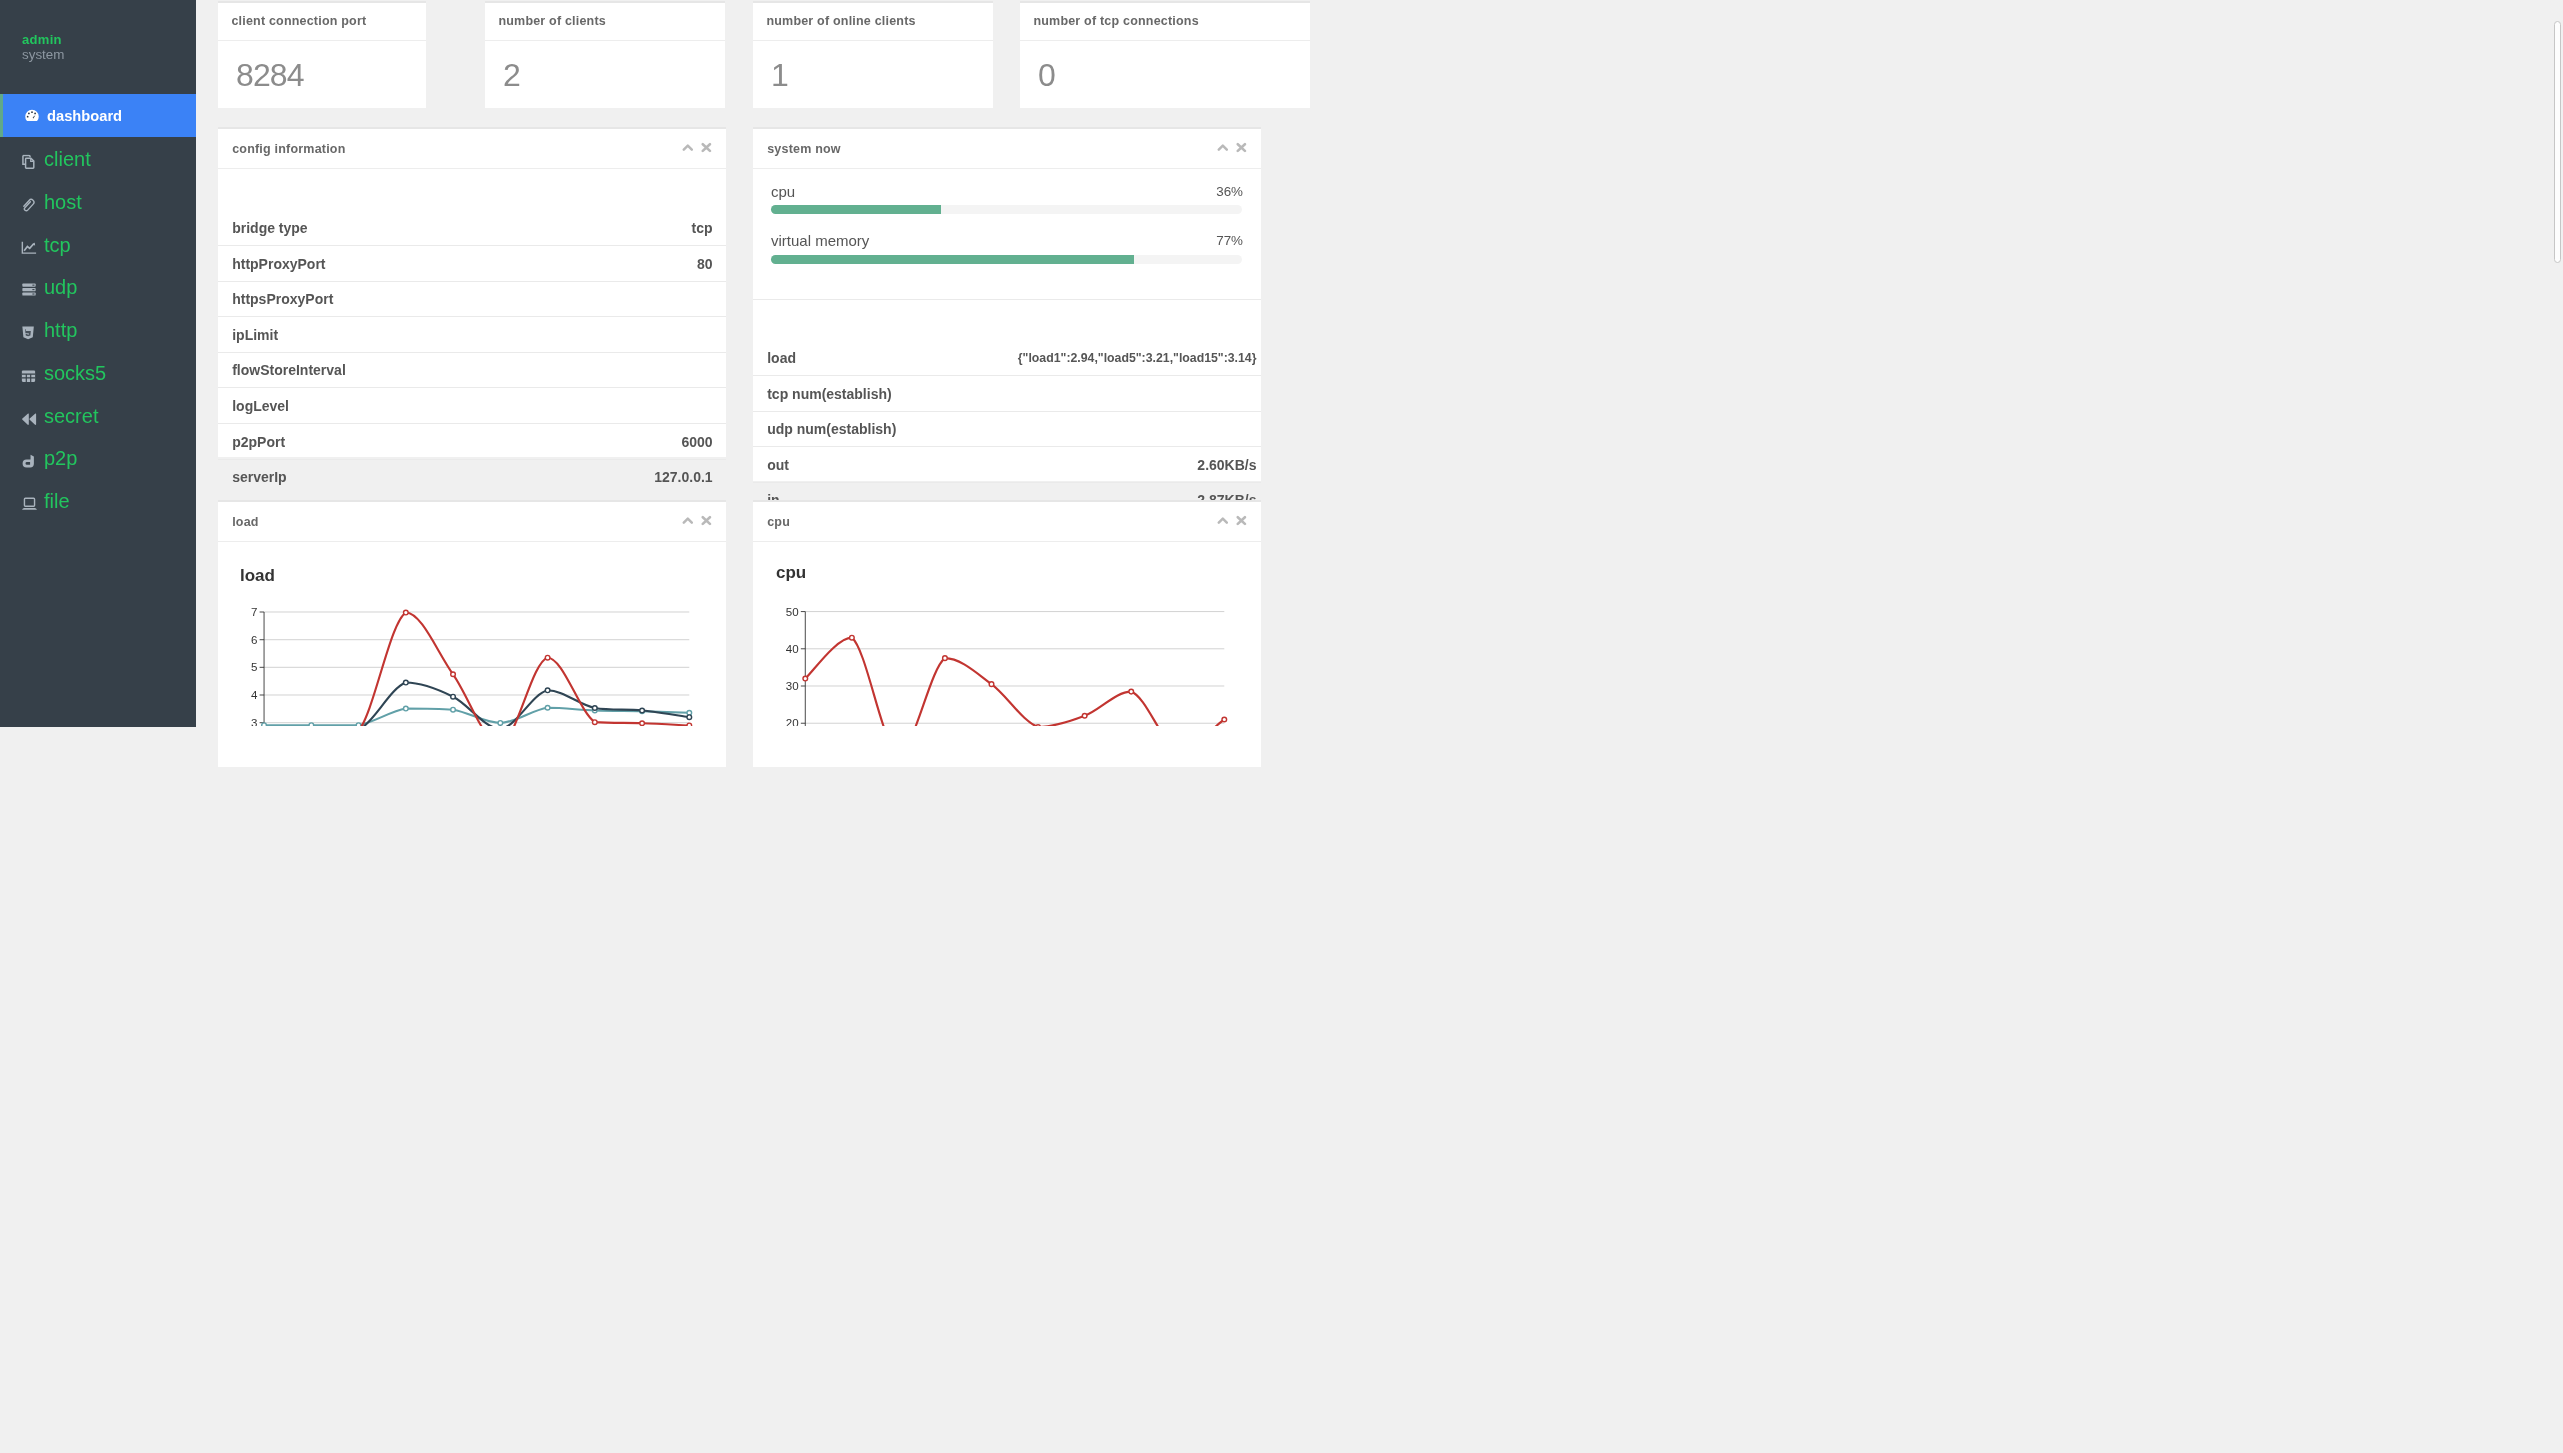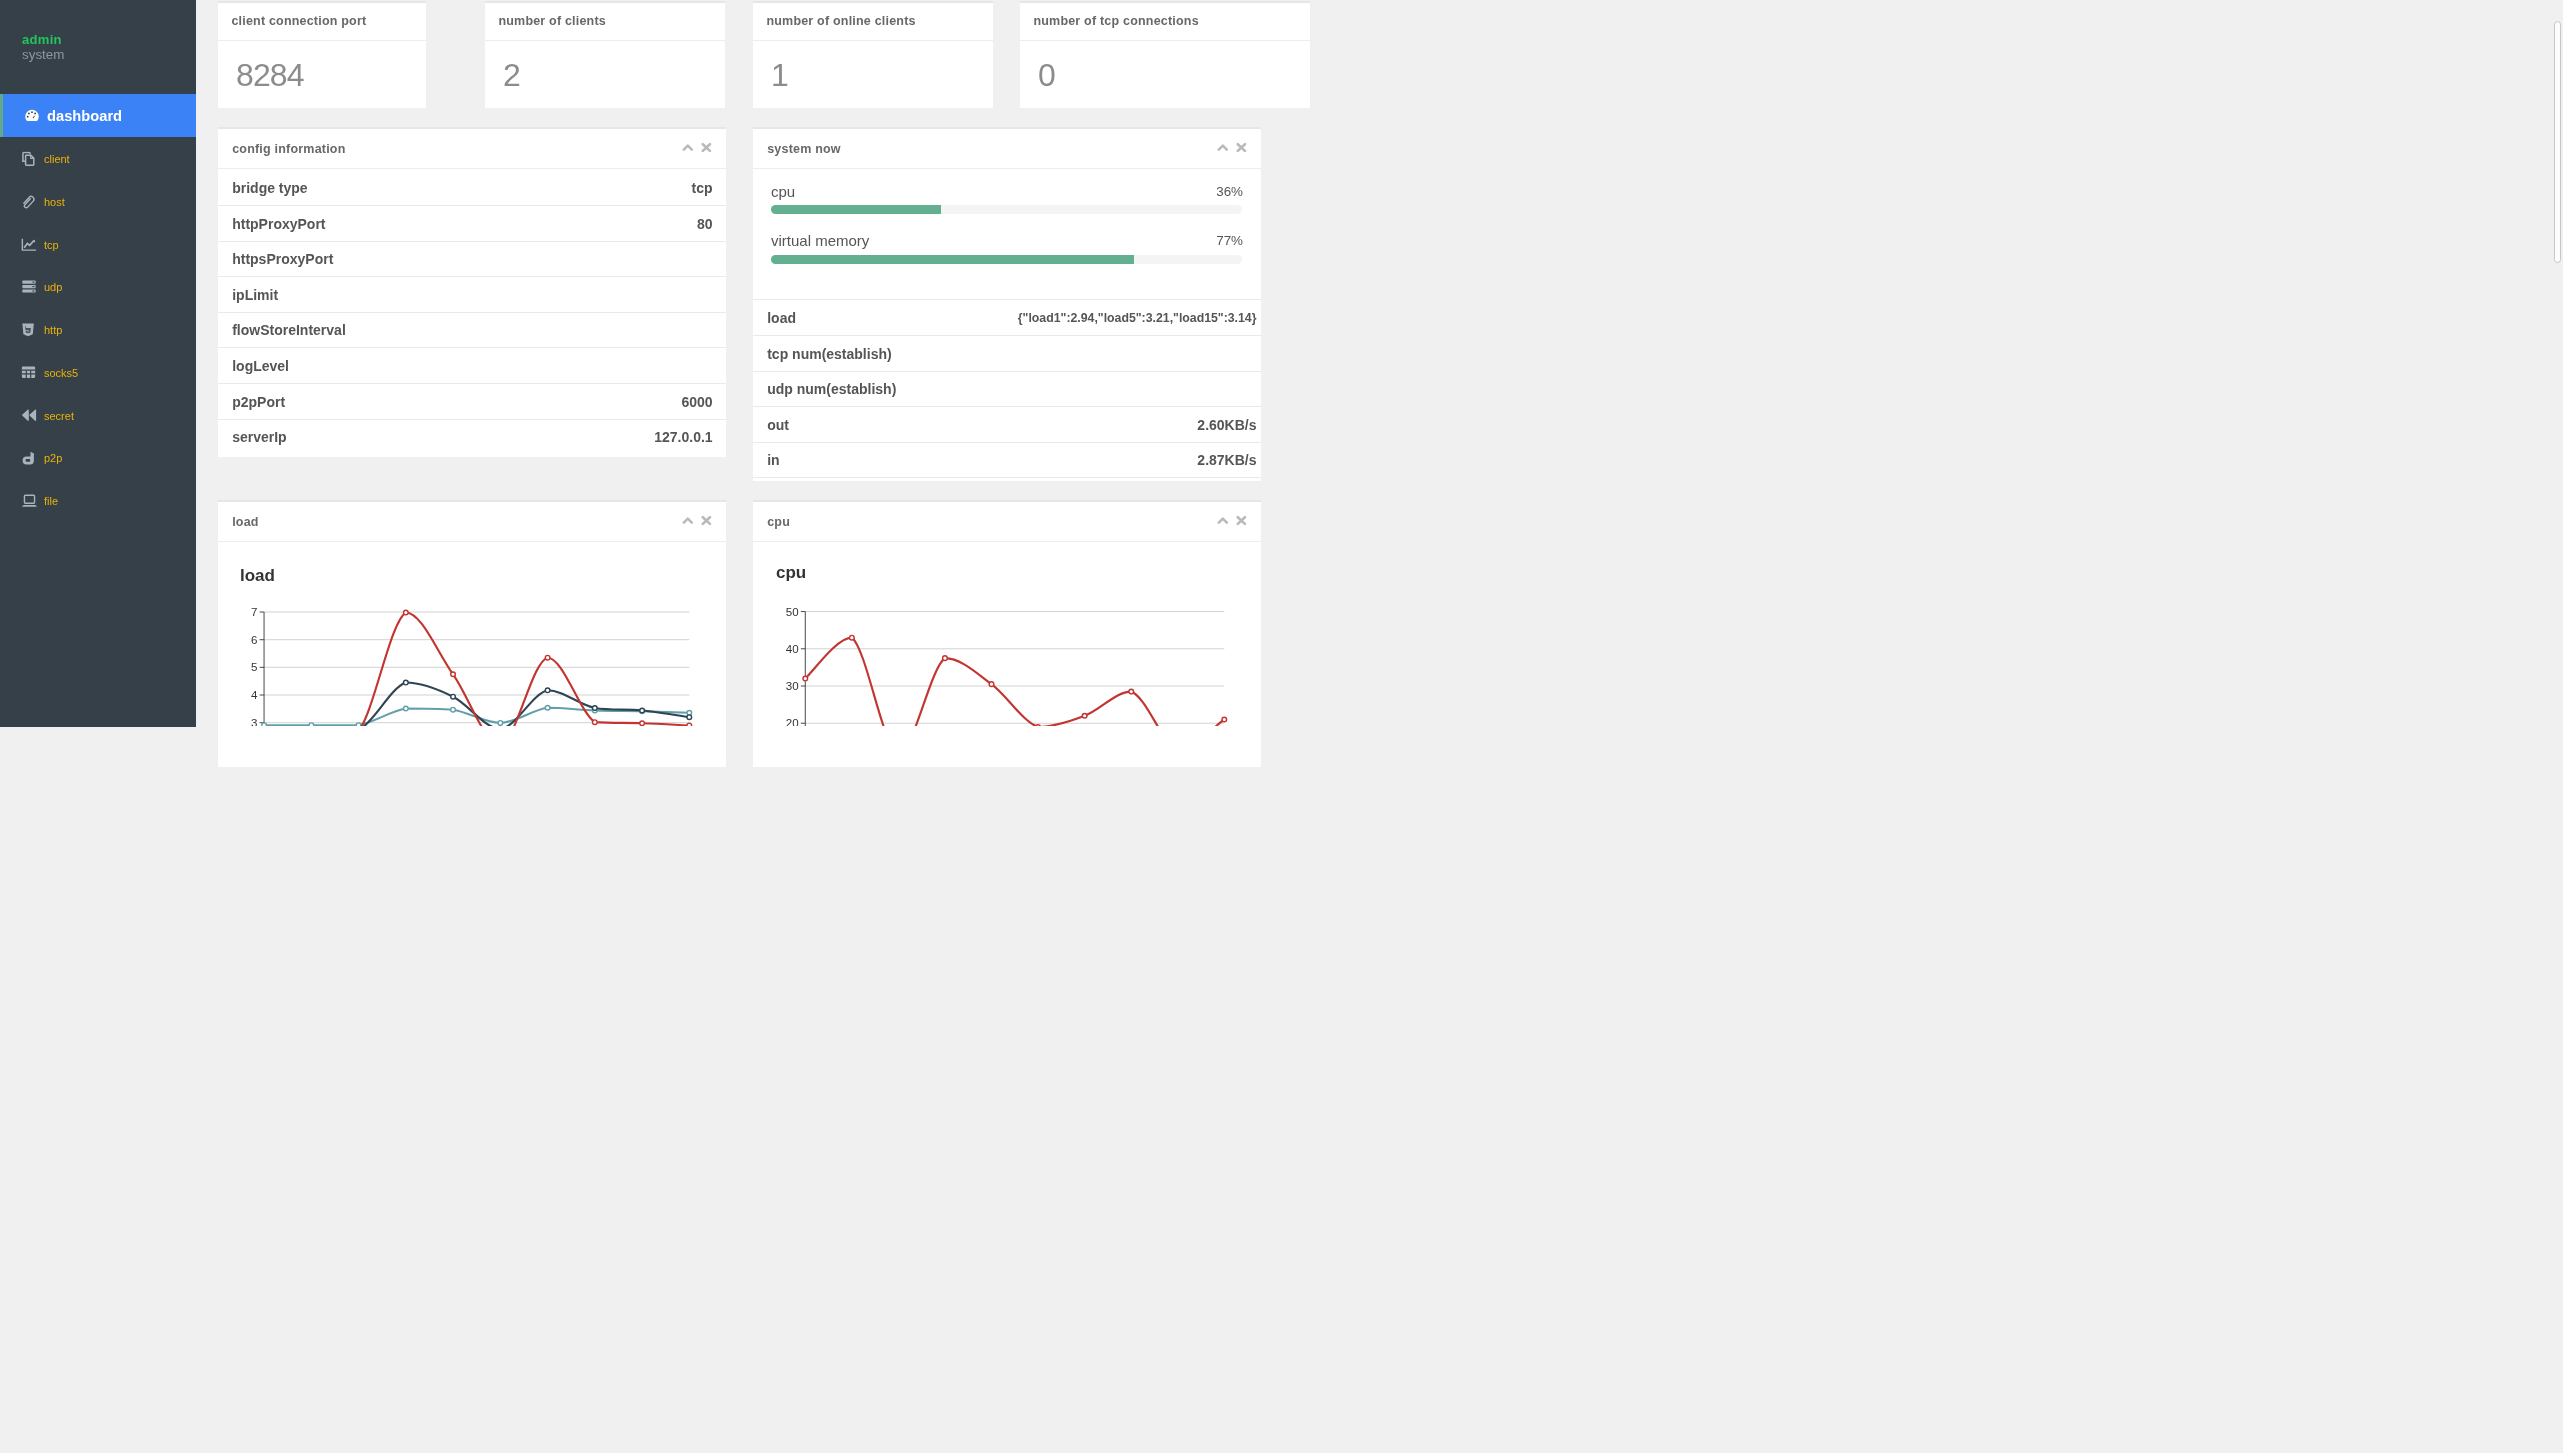--- a/index.html
+++ b/index.html
@@ -2,36 +2,36 @@
 <html style="font-size:14.2px"><head>
 <meta charset="utf-8">
 <style>
   * { margin:0; padding:0; box-sizing:border-box; }
   html,body { width:1282px; height:727px; overflow:hidden; background:#f0f0f0;
     font-family:"Liberation Sans", sans-serif; }
   
   #sidebar { position:absolute; left:0; top:0; width:196px; height:727px; background:#364049; }
   #sidebar .admin { position:absolute; left:22px; top:32px; font-size:13px; font-weight:bold; color:#22c55e; letter-spacing:0.3px; }
   #sidebar .system { position:absolute; left:22px; top:47px; font-size:13.4px; color:#8d97a1; }
-  .mi { position:absolute; left:0; width:196px; height:43px; color:#eab308; font-size:11px; }
+  .mi { position:absolute; left:0; width:196px; height:43px; color:#22c55e; font-size:20px; }
   .mi .lbl { position:absolute; left:44px; top:50%; transform:translateY(-50%); }
   .mi .ic { position:absolute; left:21.4px; top:50%; transform:translateY(-50%); width:15px; height:15px; }
   .mi.active { background:#3b82f6; color:#ffffff; font-weight:bold; font-size:14.7px; border-left:3.6px solid #61a988; }
   
   .box { position:absolute; background:#fff; border-top:2.7px solid #e6e6e6; }
   .bhead { position:absolute; left:0; right:0; top:0; height:40px; border-bottom:0.9px solid #ededed; }
   .bhead .t { position:absolute; left:14.2px; top:50%; transform:translateY(-50%); font-size:12.5px; font-weight:bold; color:#686868; letter-spacing:0.2px; }
   .tools { position:absolute; top:13.4px; right:14.2px; }
   .tools svg { display:inline-block; vertical-align:top; }
   
   .scard .bhead { height:38px; }
   .scard .bhead .t { left:13.4px; font-size:12.5px; }
   .scard .num { position:absolute; left:18px; top:54px; font-size:32px; color:#8c8c8c; letter-spacing:-0.9px; }
   
-  .trow { position:absolute; left:0; right:0; height:36px; border-bottom:0.9px solid #eaeaea; font-size:14px; font-weight:bold; color:#555; }
+  .trow { position:absolute; left:0; right:0; height:36px; border-bottom:0.9px solid #eaeaea; font-size:14px; font-weight:bold; color:#555;margin-top:40px; }
   .trow .k { position:absolute; left:14.2px; top:50%; transform:translateY(-50%); }
   .trow .v { position:absolute; right:13.4px; top:50%; transform:translateY(-50%); }
   #sys .trow .v { right:4.5px; }
   
   .plabel { position:absolute; font-size:15px; color:#555; }
   .pct { position:absolute; font-size:13.4px; color:#555; }
   .pbar { position:absolute; left:18px; width:471px; height:9px; border-radius:4.5px; background:#f4f4f4; }
   .pbar i { position:absolute; left:0; top:0; bottom:0; border-radius:4.5px 0 0 4.5px; background:#62b090; }
   .ctitle { position:absolute; font-size:17px; font-weight:bold; color:#333; }
 </style>

